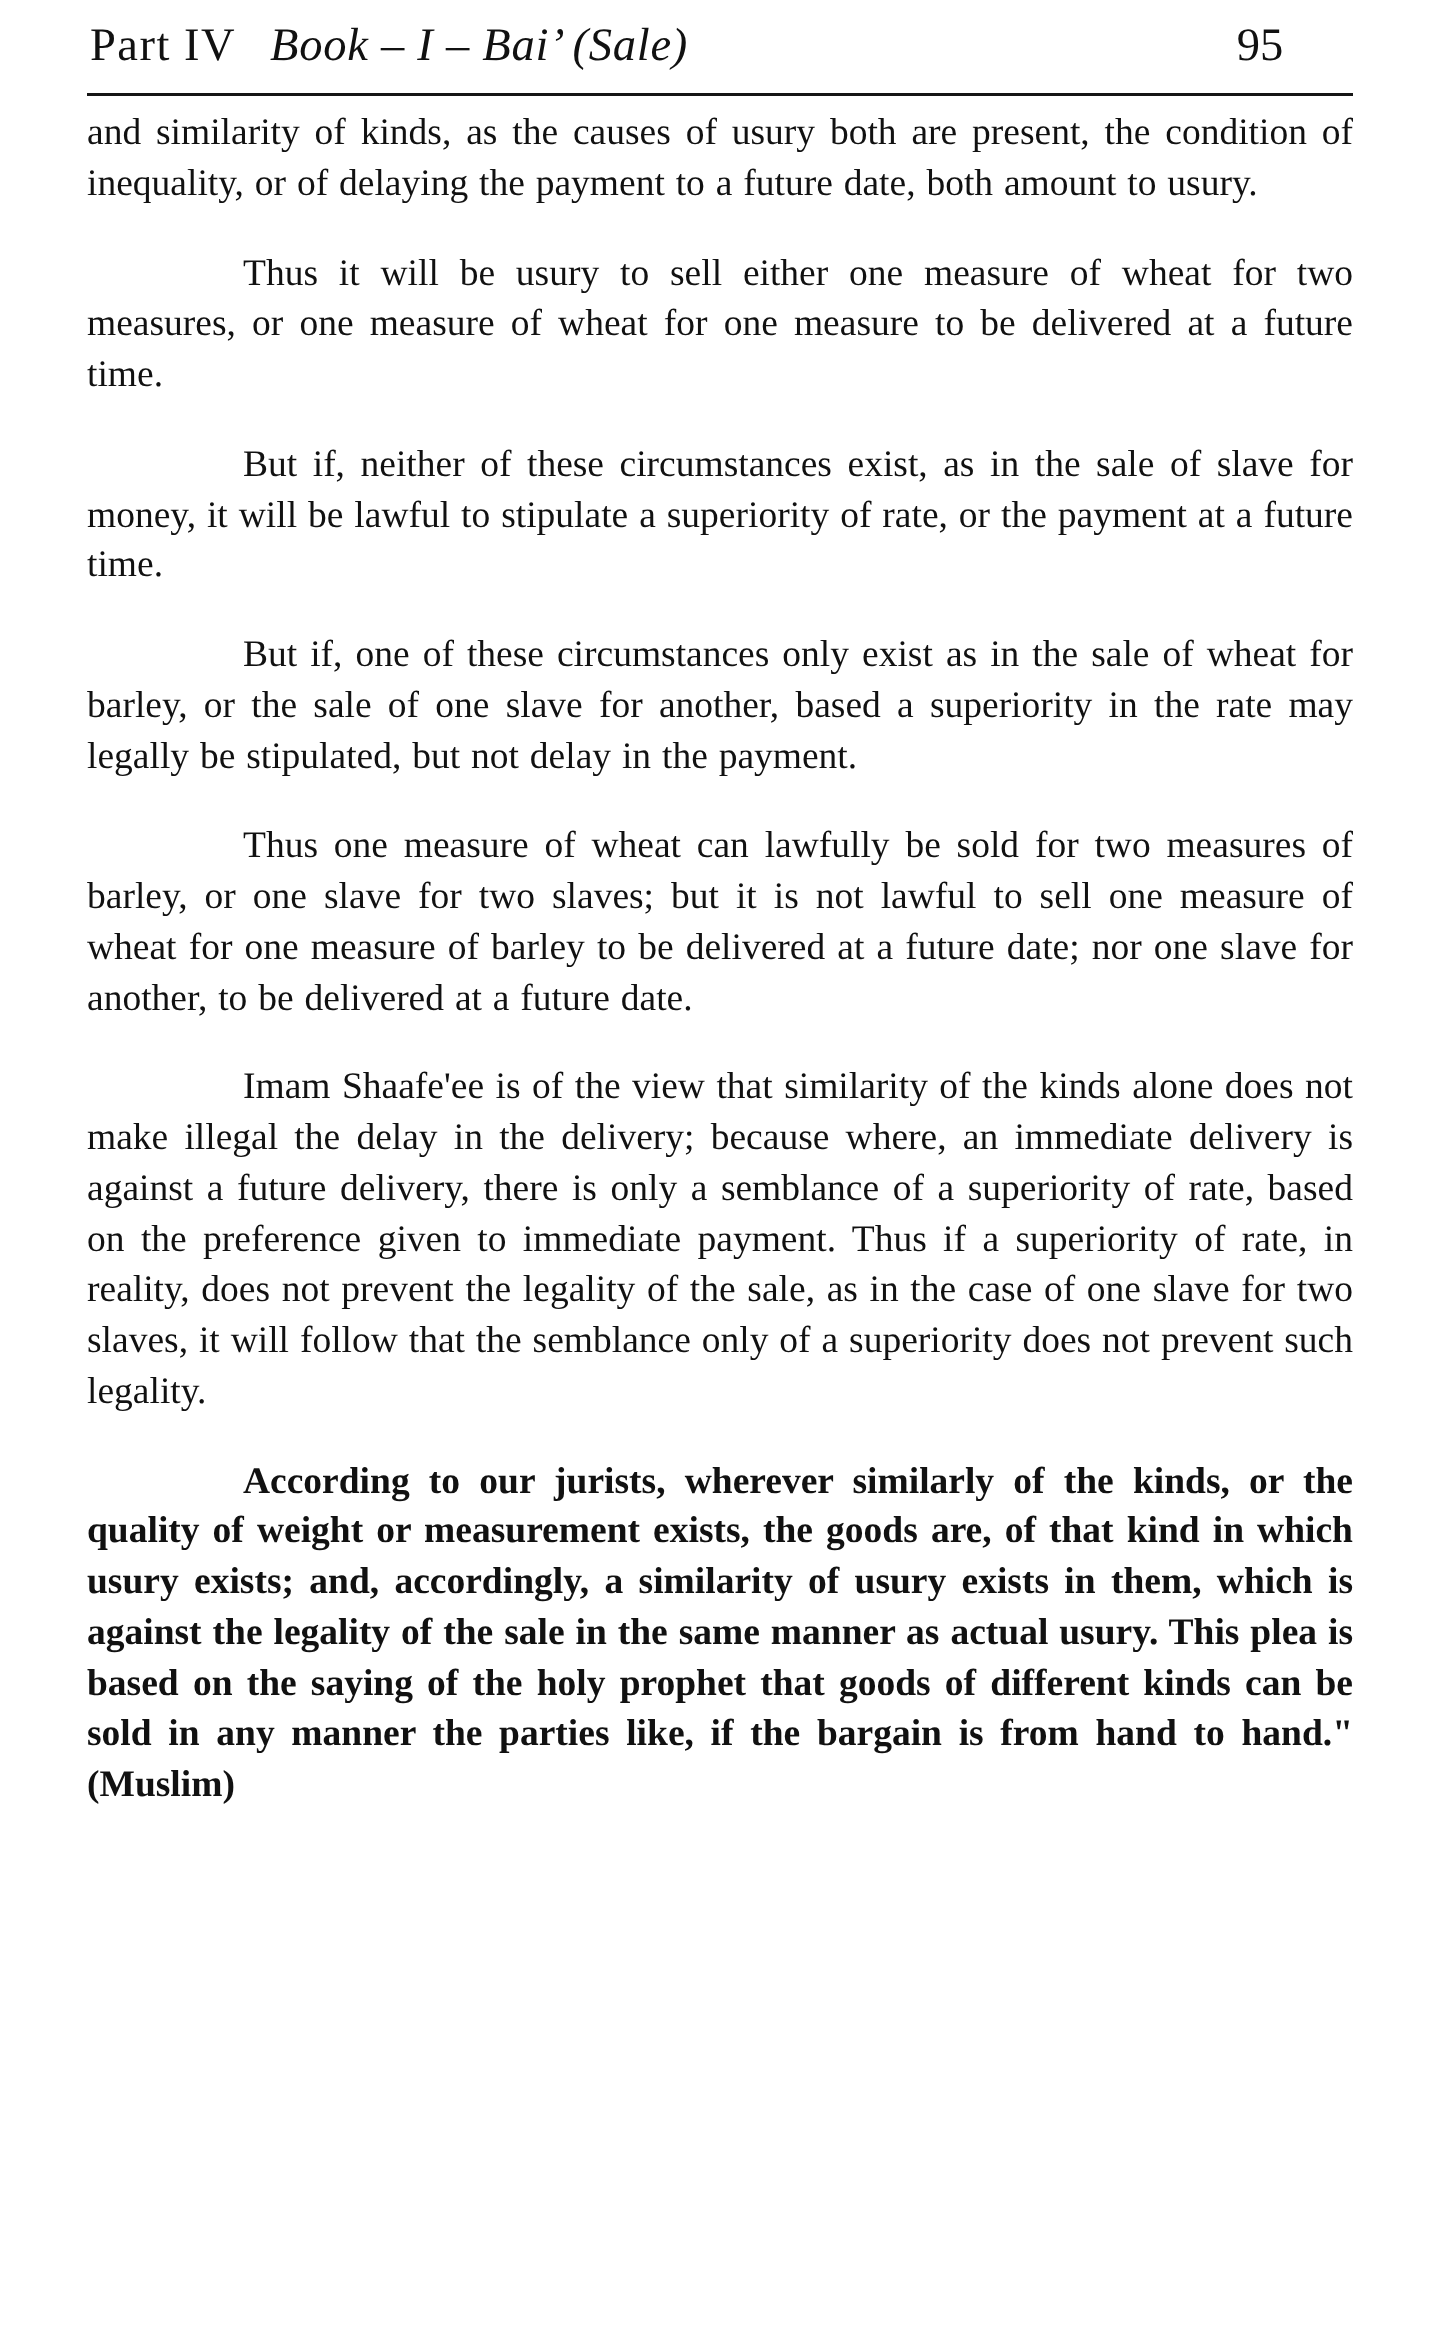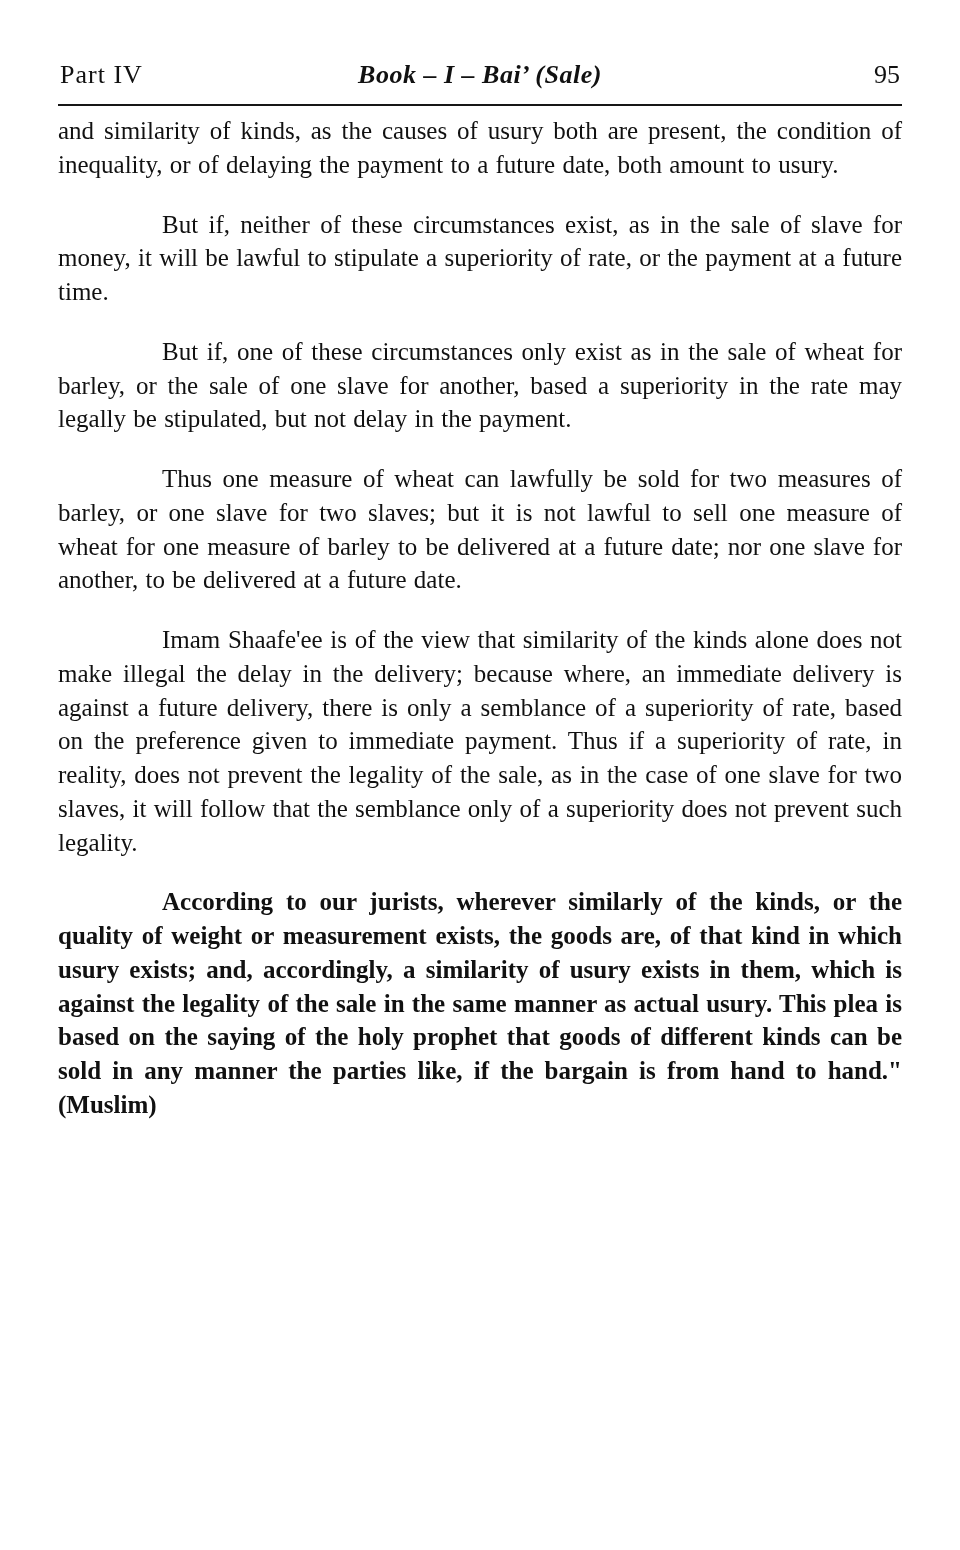--- a/index.html
+++ b/index.html
@@ -15,41 +15,40 @@
     background: #ffffff;
     color: #111111;
     font-family: "Liberation Serif", "DejaVu Serif", serif;
     box-sizing: border-box;
     padding: 10px 58px 40px 58px;
   }
   .page-header {
     display: flex;
     align-items: baseline;
     justify-content: space-between;
-    font-size: 26px;
+    font-size: 31px;
     padding: 2px 2px 14px 2px;
     border-bottom: 2px solid #161616;
   }
   .page-header .part {
     font-style: normal;
     letter-spacing: 1px;
     min-width: 120px;
     text-align: left;
   }
   .page-header .title {
     font-style: italic;
-    font-weight: bold;
+    font-weight: normal;
     flex: 1;
-    text-align: center;
+    text-align: left;
     letter-spacing: 0.5px;
   }
   .page-header .pagenum {
     min-width: 120px;
-    text-align: right;
-    margin-top: 48px;
+    text-align: center;
   }
   .page-body {
     padding-top: 8px;
     font-size: 25px;
     line-height: 1.35;
   }
   .para {
     margin: 0 0 26px 0;
     text-align: justify;
     word-spacing: 1px;
@@ -68,20 +67,21 @@
 <div class="page">
 
   <header class="page-header">
     <span class="part">Part IV</span>
     <span class="title">Book – I – Bai’  (Sale)</span>
     <span class="pagenum">95</span>
   </header>
 
   <main class="page-body">
     <p class="para">and similarity of kinds, as the causes of usury both are present, the condition of inequality, or of delaying the payment to a future date, both amount to usury.</p>
+    <p class="para indent">Thus it will be usury to sell either one measure of wheat for two measures, or one measure of wheat for one measure to be delivered at a future time.</p>
     <p class="para indent">But if, neither of these circumstances exist, as in the sale of slave for money, it will be lawful to stipulate a superiority of rate, or the payment at a future time.</p>
     <p class="para indent">But if, one of these circumstances only exist as in the sale of wheat for barley, or the sale of one slave for another, based a superiority in the rate may legally be stipulated, but not delay in the payment.</p>
     <p class="para indent">Thus one measure of wheat can lawfully be sold for two measures of barley, or one slave for two slaves; but it is not lawful to sell one measure of wheat for one measure of barley to be delivered at a future date; nor one slave for another, to be delivered at a future date.</p>
     <p class="para indent">Imam Shaafe'ee is of the view that similarity of the kinds alone does not make illegal the delay in the delivery; because where, an immediate delivery is against a future delivery, there is only a semblance of a superiority of rate, based on the preference given to immediate payment. Thus if a superiority of rate, in reality, does not prevent the legality of the sale, as in the case of one slave for two slaves, it will follow that the semblance only of a superiority does not prevent such legality.</p>
     <p class="para indent">According to our jurists, wherever similarly of the kinds, or the quality of weight or measurement exists, the goods are, of that kind in which usury exists; and, accordingly, a similarity of usury exists in them, which is against the legality of the sale in the same manner as actual usury. This plea is based on the saying of the holy prophet  that goods of different kinds can be sold in any manner the parties like, if the bargain is from hand to hand."(Muslim)</p>
   </main>
 
 </div>
 
 </body></html>

